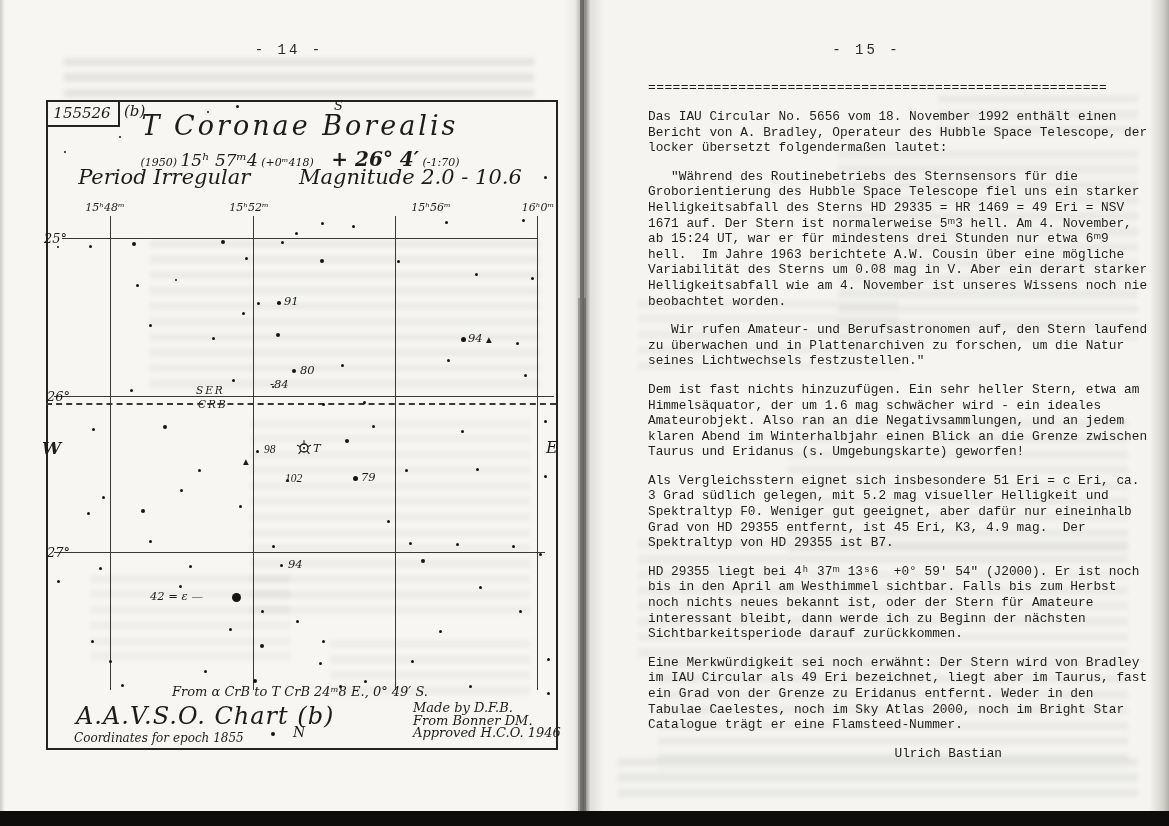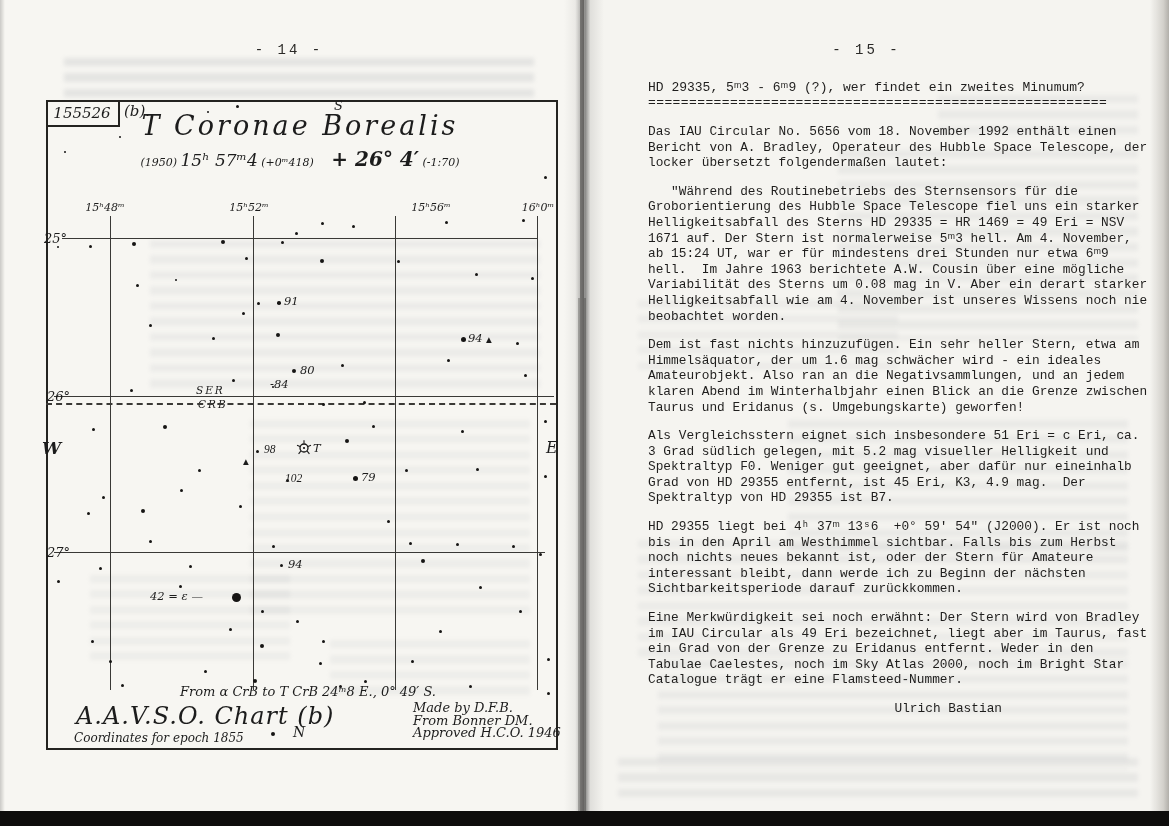--- a/index.html
+++ b/index.html
@@ -75,20 +75,24 @@
     <span class="chart-text hand" style="left:42px;top:438px;font-size:17px;font-weight:bold;">W</span>
     <span class="chart-text hand" style="left:546px;top:438px;font-size:16px;">E</span>
 
     <div class="chart-text hand" style="left:46px;top:110px;width:508px;text-align:center;font-size:27px;letter-spacing:3px;white-space:normal;">T Coronae Borealis</div>
     <div class="chart-text hand" style="left:46px;top:147px;width:508px;text-align:center;font-size:11px;white-space:normal;">
       <span>(1950)</span>
       <span style="font-size:17px;">15ʰ 57ᵐ4</span>
       <span>(+0ᵐ418)</span>
       <span style="margin-left:14px;font-size:20px;font-weight:bold;">+ 26° 4′</span>
       <span>(-1:70)</span>
+    </div>
+    <div class="chart-text hand" style="left:46px;top:165px;width:508px;text-align:center;font-size:21px;white-space:normal;">
+      <span>Period Irregular</span>
+      <span style="margin-left:42px;">Magnitude 2.0 - 10.6</span>
     </div>
 
     <span class="chart-text hand" style="left:196px;top:384px;font-size:10.5px;letter-spacing:2px;">SER</span>
     <span class="chart-text hand" style="left:198px;top:398px;font-size:10.5px;letter-spacing:2px;">CRB</span>
 
     <svg width="18" height="18" style="position:absolute;left:295px;top:438px;" viewBox="0 0 18 18">
       <circle cx="9" cy="10" r="4" fill="none" stroke="#161514" stroke-width="1.3"></circle>
       <circle cx="9" cy="10" r="1.1" fill="#161514"></circle>
       <line x1="9" y1="5.6" x2="9" y2="2.2" stroke="#161514" stroke-width="1.1"></line>
       <line x1="13" y1="8.4" x2="16" y2="7.2" stroke="#161514" stroke-width="1.1"></line>
@@ -212,54 +216,56 @@
         <span class="star-label" style="left: 270px; top: 377px;">-84</span>
         <span class="star-label" style="left: 264px; top: 443px; font-family: Liberation Serif, serif;">98</span>
         <span class="star-label" style="left: 313px; top: 441px;">T</span>
         <span class="star-label" style="left: 243px; top: 454px;">▴</span>
         <span class="star-label" style="left: 285px; top: 472px; font-family: Liberation Serif, serif;">102</span>
         <span class="star-label" style="left: 361px; top: 470px;">79</span>
         <span class="star-label" style="left: 288px; top: 557px;">94</span>
         <span class="star-label" style="left: 150px; top: 589px;">42 = ε —</span>
       </div>
 
-    <div class="chart-text hand" style="left:46px;top:684px;width:508px;text-align:center;font-size:13px;white-space:normal;padding-left:8px;">From α CrB to T CrB 24ᵐ8 E., 0° 49′ S.</div>
+    <div class="chart-text hand" style="left:46px;top:684px;width:508px;text-align:center;font-size:13px;white-space:normal;">From α CrB to T CrB 24ᵐ8 E., 0° 49′ S.</div>
     <div class="chart-text hand" style="left:76px;top:702px;font-size:24px;letter-spacing:1px;">A.A.V.S.O. Chart (b)</div>
     <div class="chart-text hand" style="left:74px;top:731px;font-size:12px;">Coordinates for epoch 1855</div>
     <div class="chart-text hand" style="left:413px;top:702px;font-size:13px;line-height:12.5px;white-space:pre;">Made by D.F.B.
 From Bonner DM.
 Approved H.C.O. 1946</div>
   </div>
 
   <div class="page" id="page-right">
     <div class="pgnum">- 15 -</div>
 
     <div class="smudge" style="left:360px;top:95px;width:200px;height:40px;opacity:.30;"></div>
     <div class="smudge" style="left:260px;top:150px;width:300px;height:190px;opacity:.32;"></div>
     <div class="smudge" style="left:60px;top:300px;width:260px;height:70px;opacity:.24;"></div>
     <div class="smudge" style="left:210px;top:420px;width:340px;height:140px;opacity:.30;"></div>
     <div class="smudge" style="left:60px;top:540px;width:490px;height:120px;opacity:.26;"></div>
     <div class="smudge" style="left:80px;top:660px;width:470px;height:110px;opacity:.30;"></div>
     <div class="smudge" style="left:40px;top:758px;width:520px;height:40px;opacity:.36;"></div>
 
     <div id="article" class="mono">
-      <p class="art-title">HD 29335, 5ᵐ3 - 6ᵐ9 (?), wer findet ein zweites Minumum?</p>
       <p class="art-underline">========================================================</p>
       <div class="para">Das IAU Circular No. 5656 vom 18. November 1992 enthält einen
 Bericht von A. Bradley, Operateur des Hubble Space Telescope, der
 locker übersetzt folgendermaßen lautet:</div>
       <div class="para">   "Während des Routinebetriebs des Sternsensors für die
 Groborientierung des Hubble Space Telescope fiel uns ein starker
 Helligkeitsabfall des Sterns HD 29335 = HR 1469 = 49 Eri = NSV
 1671 auf. Der Stern ist normalerweise 5ᵐ3 hell. Am 4. November,
 ab 15:24 UT, war er für mindestens drei Stunden nur etwa 6ᵐ9
 hell.  Im Jahre 1963 berichtete A.W. Cousin über eine mögliche
 Variabilität des Sterns um 0.08 mag in V. Aber ein derart starker
 Helligkeitsabfall wie am 4. November ist unseres Wissens noch nie
 beobachtet worden.</div>
+      <div class="para">   Wir rufen Amateur- und Berufsastronomen auf, den Stern laufend
+zu überwachen und in Plattenarchiven zu forschen, um die Natur
+seines Lichtwechsels festzustellen."</div>
       <div class="para">Dem ist fast nichts hinzuzufügen. Ein sehr heller Stern, etwa am
 Himmelsäquator, der um 1.6 mag schwächer wird - ein ideales
 Amateurobjekt. Also ran an die Negativsammlungen, und an jedem
 klaren Abend im Winterhalbjahr einen Blick an die Grenze zwischen
 Taurus und Eridanus (s. Umgebungskarte) geworfen!</div>
       <div class="para">Als Vergleichsstern eignet sich insbesondere 51 Eri = c Eri, ca.
 3 Grad südlich gelegen, mit 5.2 mag visueller Helligkeit und
 Spektraltyp F0. Weniger gut geeignet, aber dafür nur eineinhalb
 Grad von HD 29355 entfernt, ist 45 Eri, K3, 4.9 mag.  Der
 Spektraltyp von HD 29355 ist B7.</div>

